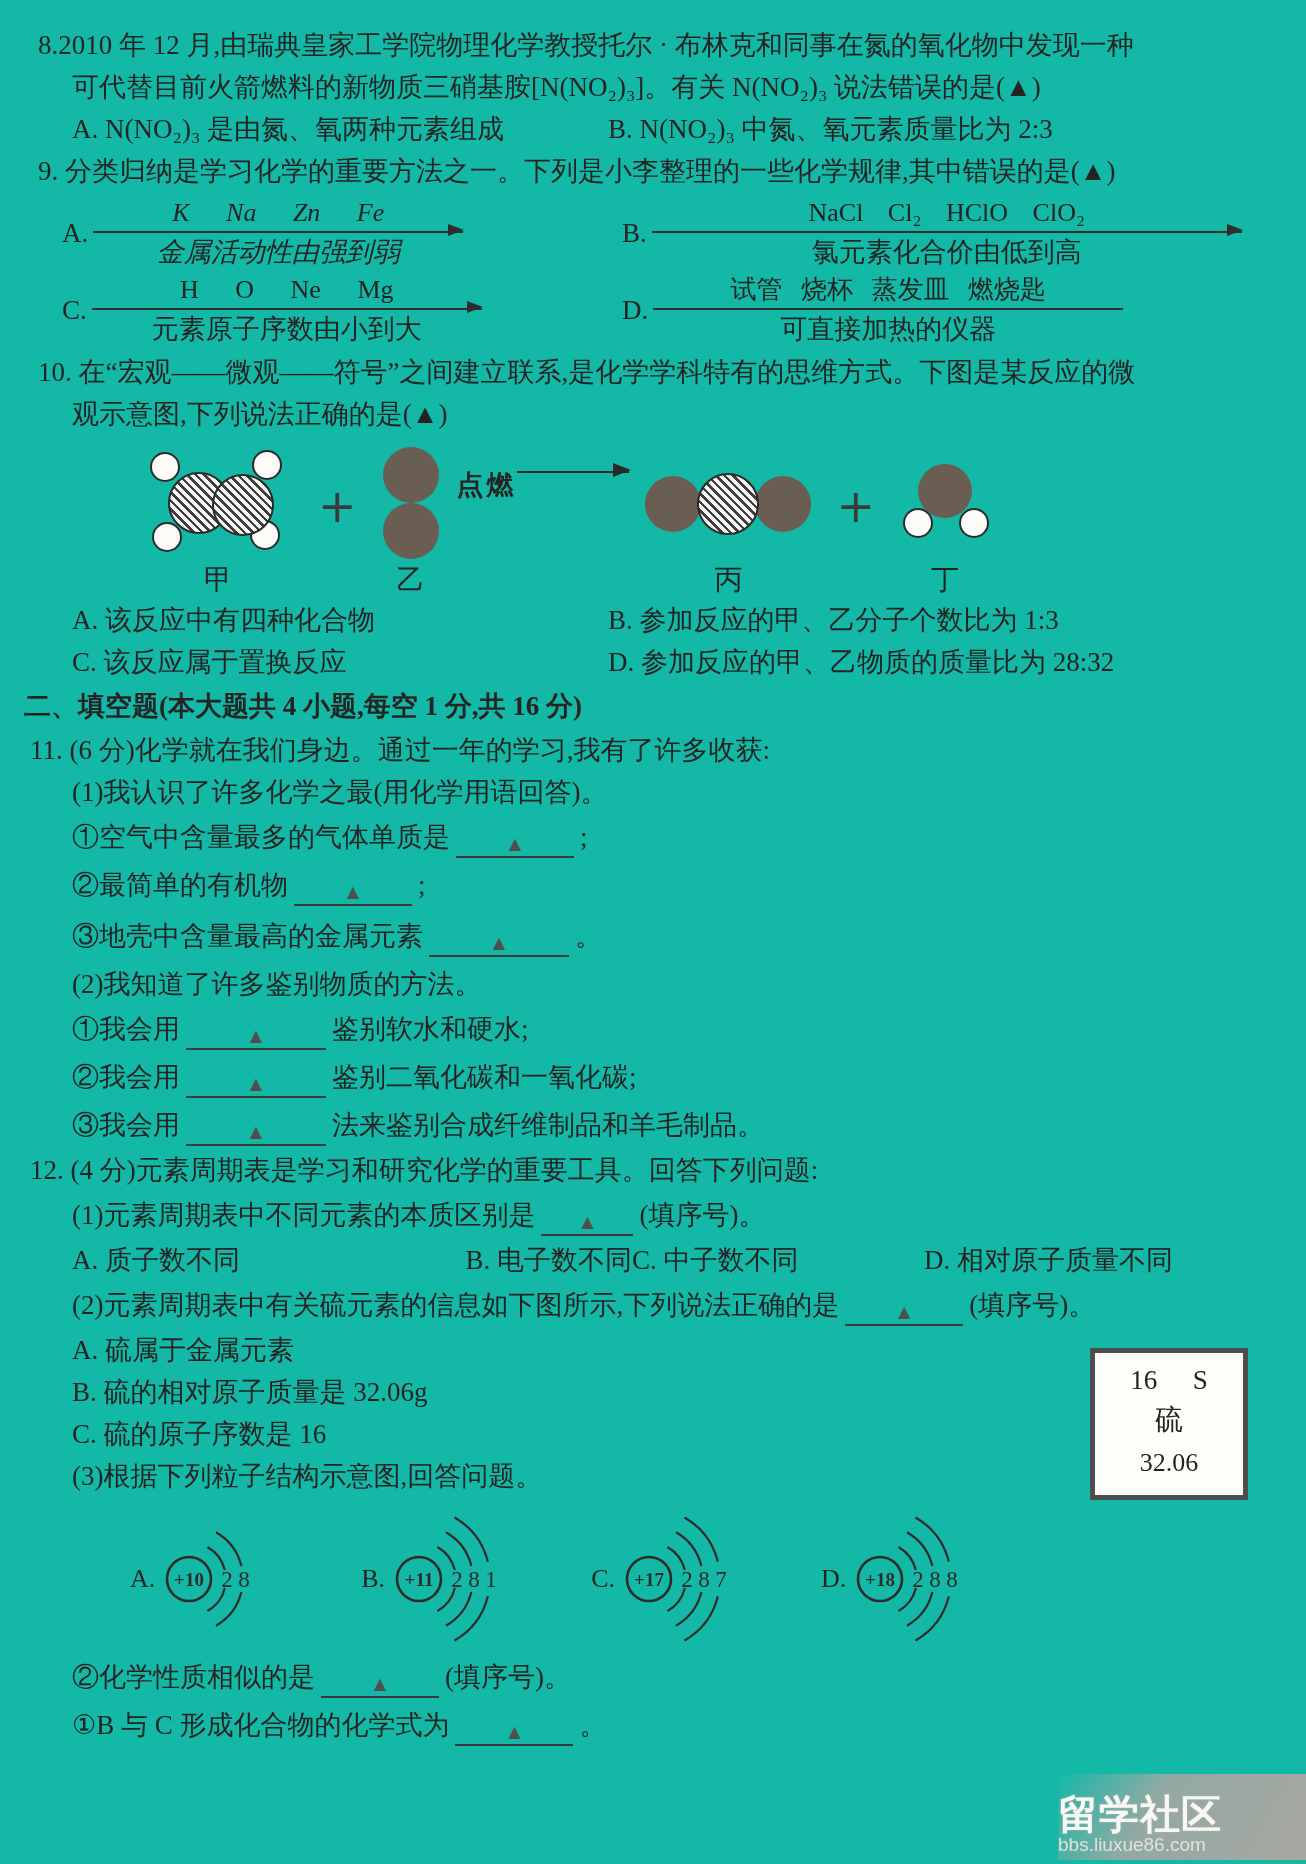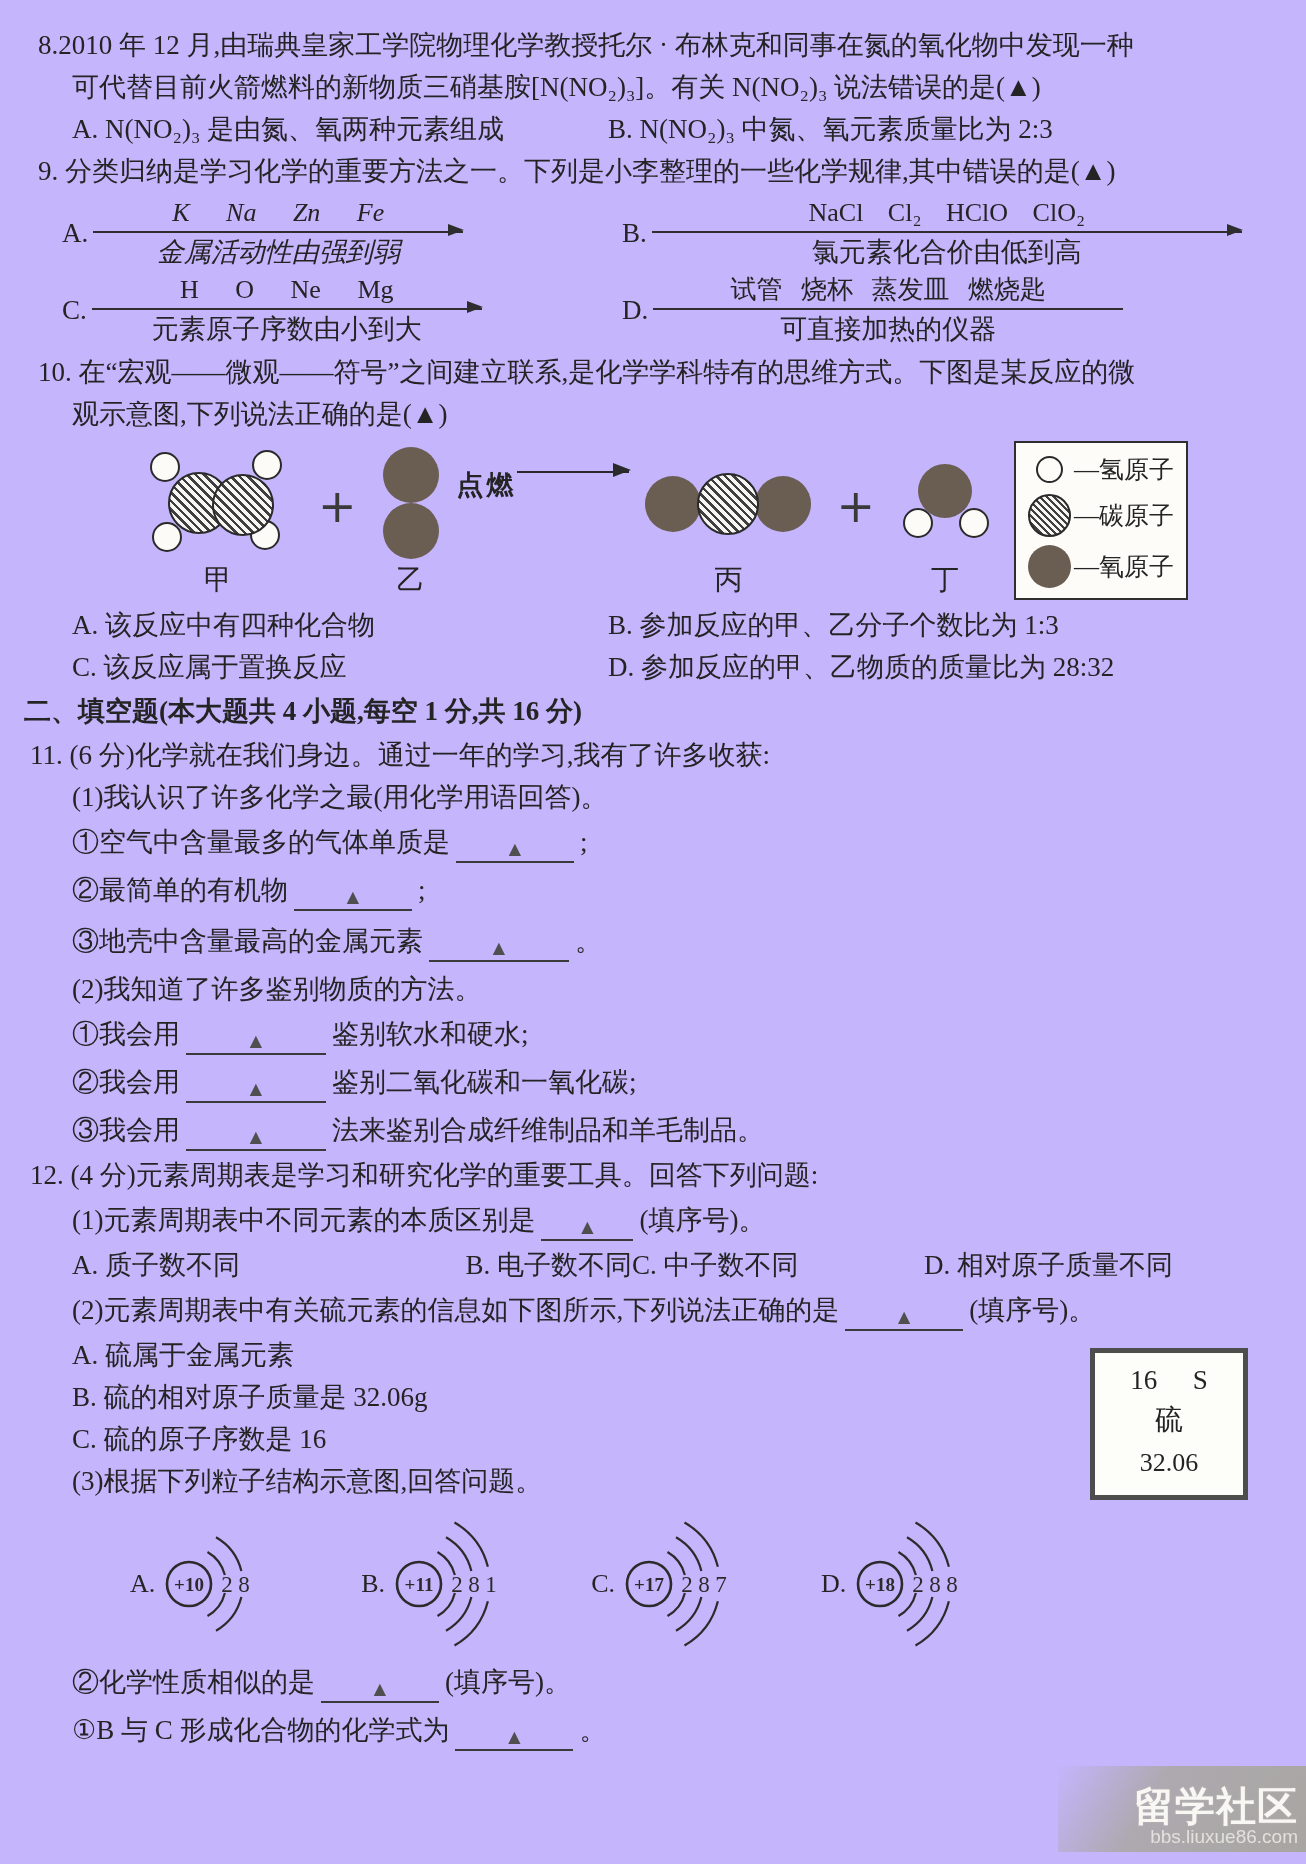--- a/index.html
+++ b/index.html
@@ -1,21 +1,21 @@
 <!DOCTYPE html>
 <html><head>
 <meta charset="utf-8">
 <style>
   html,body { margin:0; padding:0; }
   body { background:#d8d6d2; }
   .page {
     position:relative;
     width:1306px; height:1864px;
     margin:0 auto;
-    background:#c4b5fd;
+    background:#14b8a6;
     overflow:hidden;
     font-family:"Liberation Serif","DejaVu Serif",serif;
     color:#242424;
   }
   .content { padding:24px 34px 0 38px; }
   .line { font-size:27px; line-height:42px; white-space:nowrap; }
   .hang { padding-left:34px; }
   .blank-line { line-height:48px; }
   .two-col { display:flex; padding-left:34px; }
   .two-col .col-l { width:536px; }
@@ -94,23 +94,23 @@
   .eb-row1 { display:flex; justify-content:space-evenly; font-size:27px; line-height:34px; }
   .eb-name { font-size:28px; line-height:46px; }
   .eb-mass { font-size:26px; line-height:40px; }
   .particles-row { display:flex; padding-left:92px; margin:8px 0 0; }
   .particle { display:flex; align-items:center; margin-right:40px; }
   .p-label { font-size:26px; margin-right:2px; }
   
   .footer { position:absolute; top:1792px; left:0; width:1080px; text-align:center;
     font-size:26px; color:#2a2a2a; }
   .watermark {
-    position:absolute; right:0; bottom:12px; width:248px; height:86px;
+    position:absolute; right:0; bottom:4px; width:248px; height:86px;
     background:linear-gradient(120deg, rgba(169,167,162,0) 0%, rgba(169,167,162,0.85) 38%, #a8a6a1 100%);
-    display:flex; flex-direction:column; align-items:flex-end; justify-content:flex-end;
+    display:flex; flex-direction:column; justify-content:flex-end;
     padding:4px 8px 4px 0; box-sizing:border-box;
   }
   .wm-title { font-size:40px; font-weight:bold; color:#f8f7f4; line-height:40px; letter-spacing:1px;
     font-family:"Liberation Sans",sans-serif; text-shadow:0 0 2px #bdbbb6; }
   .wm-url { font-size:19px; color:#e3e1dc; line-height:22px; font-family:"Liberation Sans",sans-serif; }
 </style>
 </head>
 <body>
 
 <div class="page">
@@ -212,34 +212,20 @@
         <div class="mol-plus">+</div>
         <div class="mol-col">
           <div class="mol-shape-outer">
               <div class="mol-shape shape-ding">
             <span class="atom o" style="left:19px;top:0;width:54px;height:54px;"></span>
             <span class="atom h" style="left:4px;top:44px;"></span>
             <span class="atom h" style="left:60px;top:44px;"></span>
           </div>
             </div>
           <div class="mol-label">丁</div>
-        </div>
-        <div class="legend-box">
-          <div class="legend-row">
-            <span class="legend-shape h"></span>
-            <span class="legend-label">—氢原子</span>
-          </div>
-          <div class="legend-row">
-            <span class="legend-shape c"></span>
-            <span class="legend-label">—碳原子</span>
-          </div>
-          <div class="legend-row">
-            <span class="legend-shape o"></span>
-            <span class="legend-label">—氧原子</span>
-          </div>
         </div>
       </div>
 
       <div class="two-col">
         <div class="line col-l">A. 该反应中有四种化合物</div>
         <div class="line">B. 参加反应的甲、乙分子个数比为 1:3</div>
       </div>
       <div class="two-col">
         <div class="line col-l">C. 该反应属于置换反应</div>
         <div class="line">D. 参加反应的甲、乙物质的质量比为 28:32</div>

